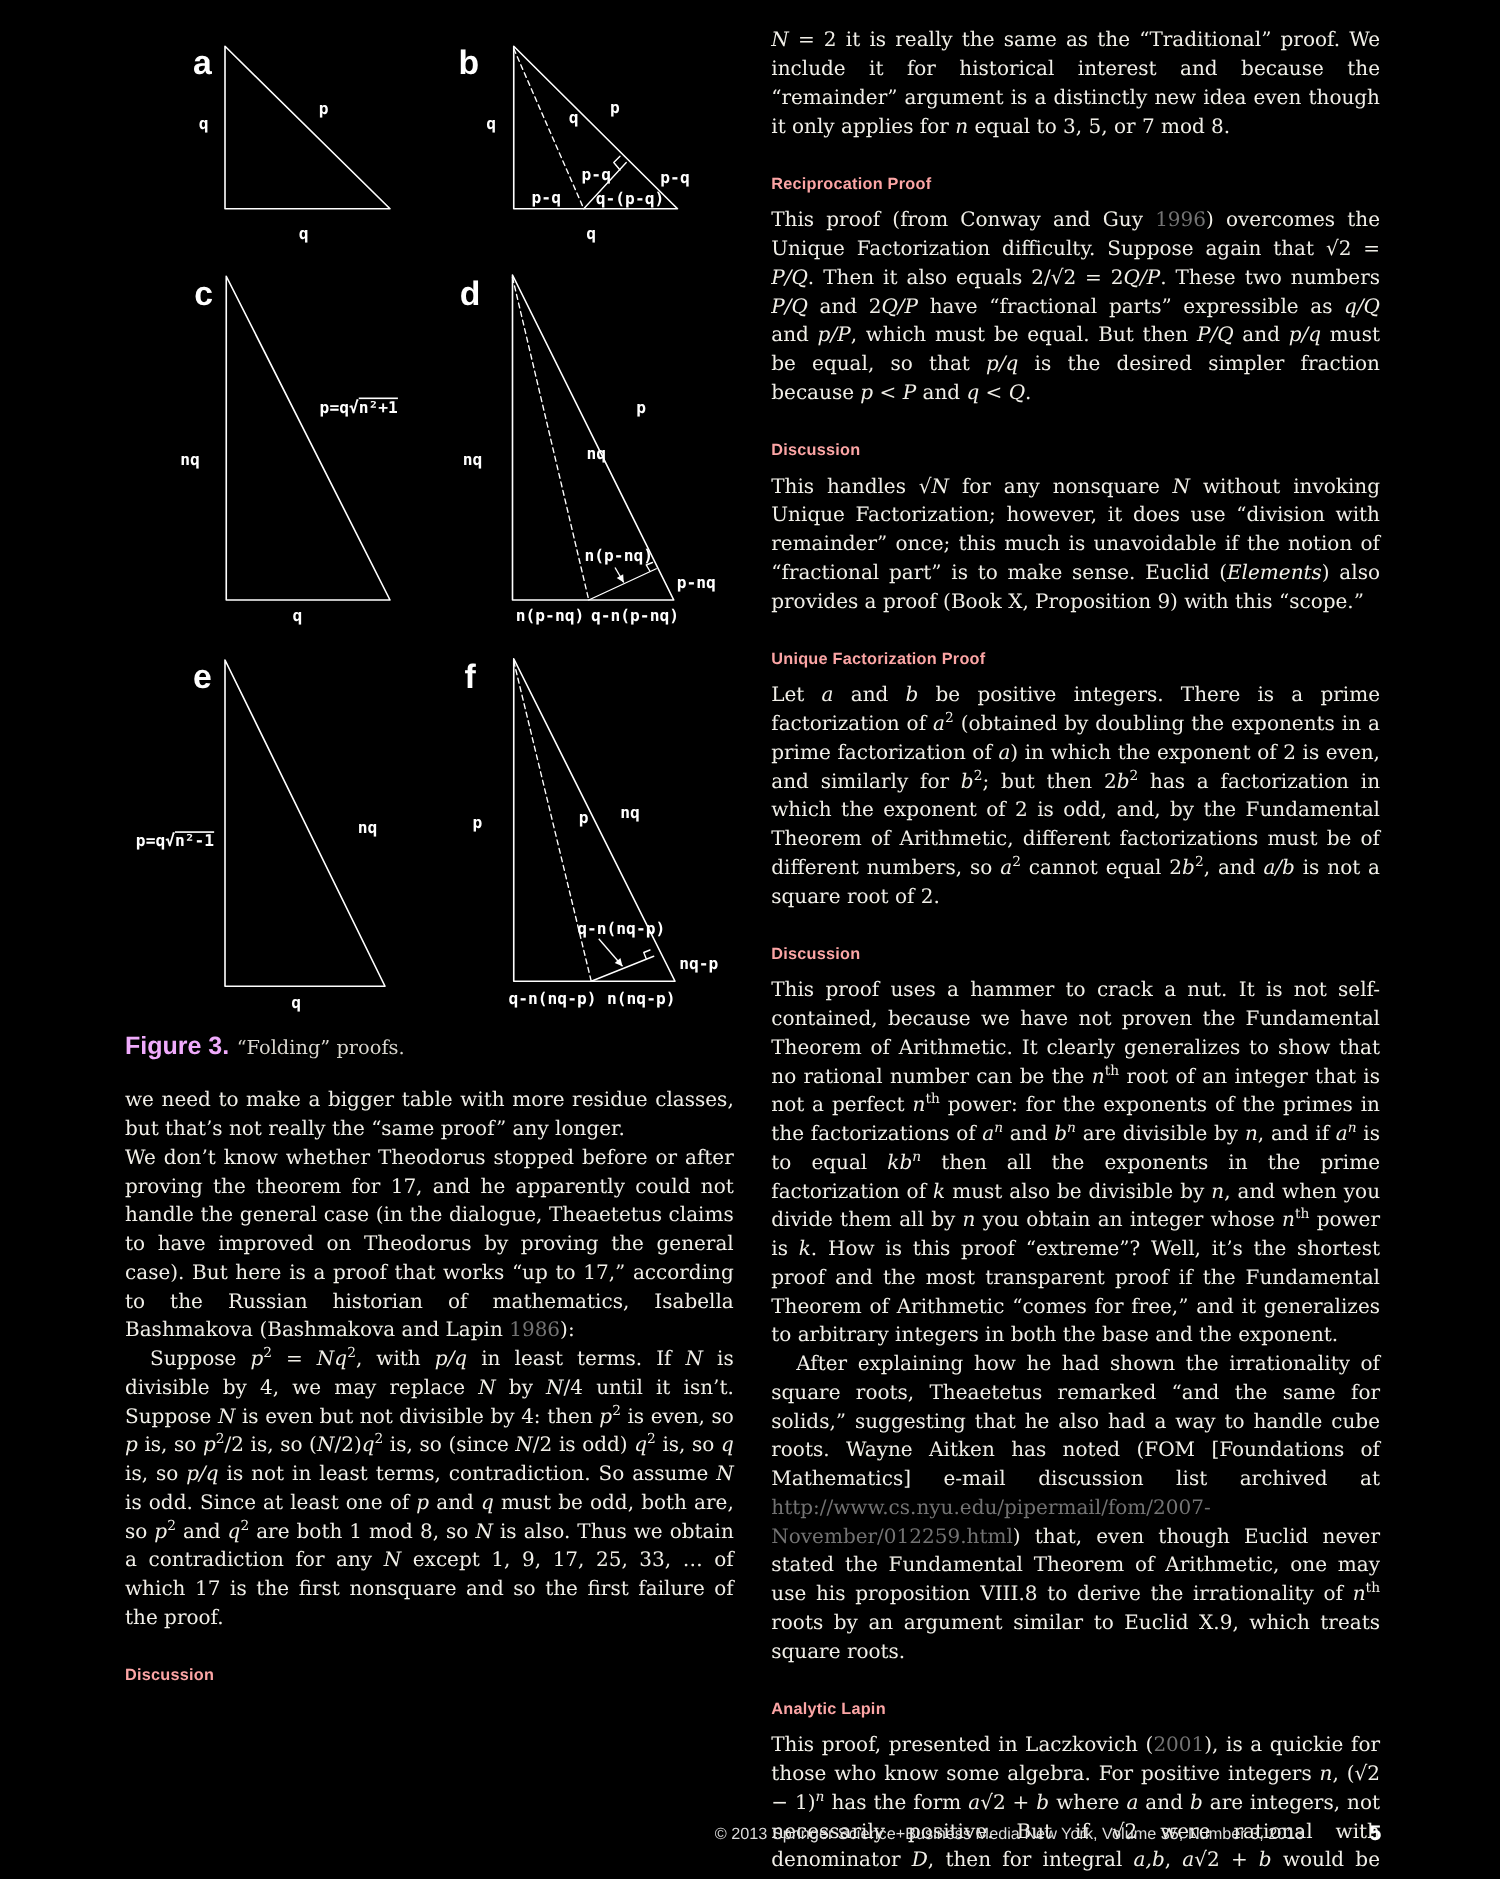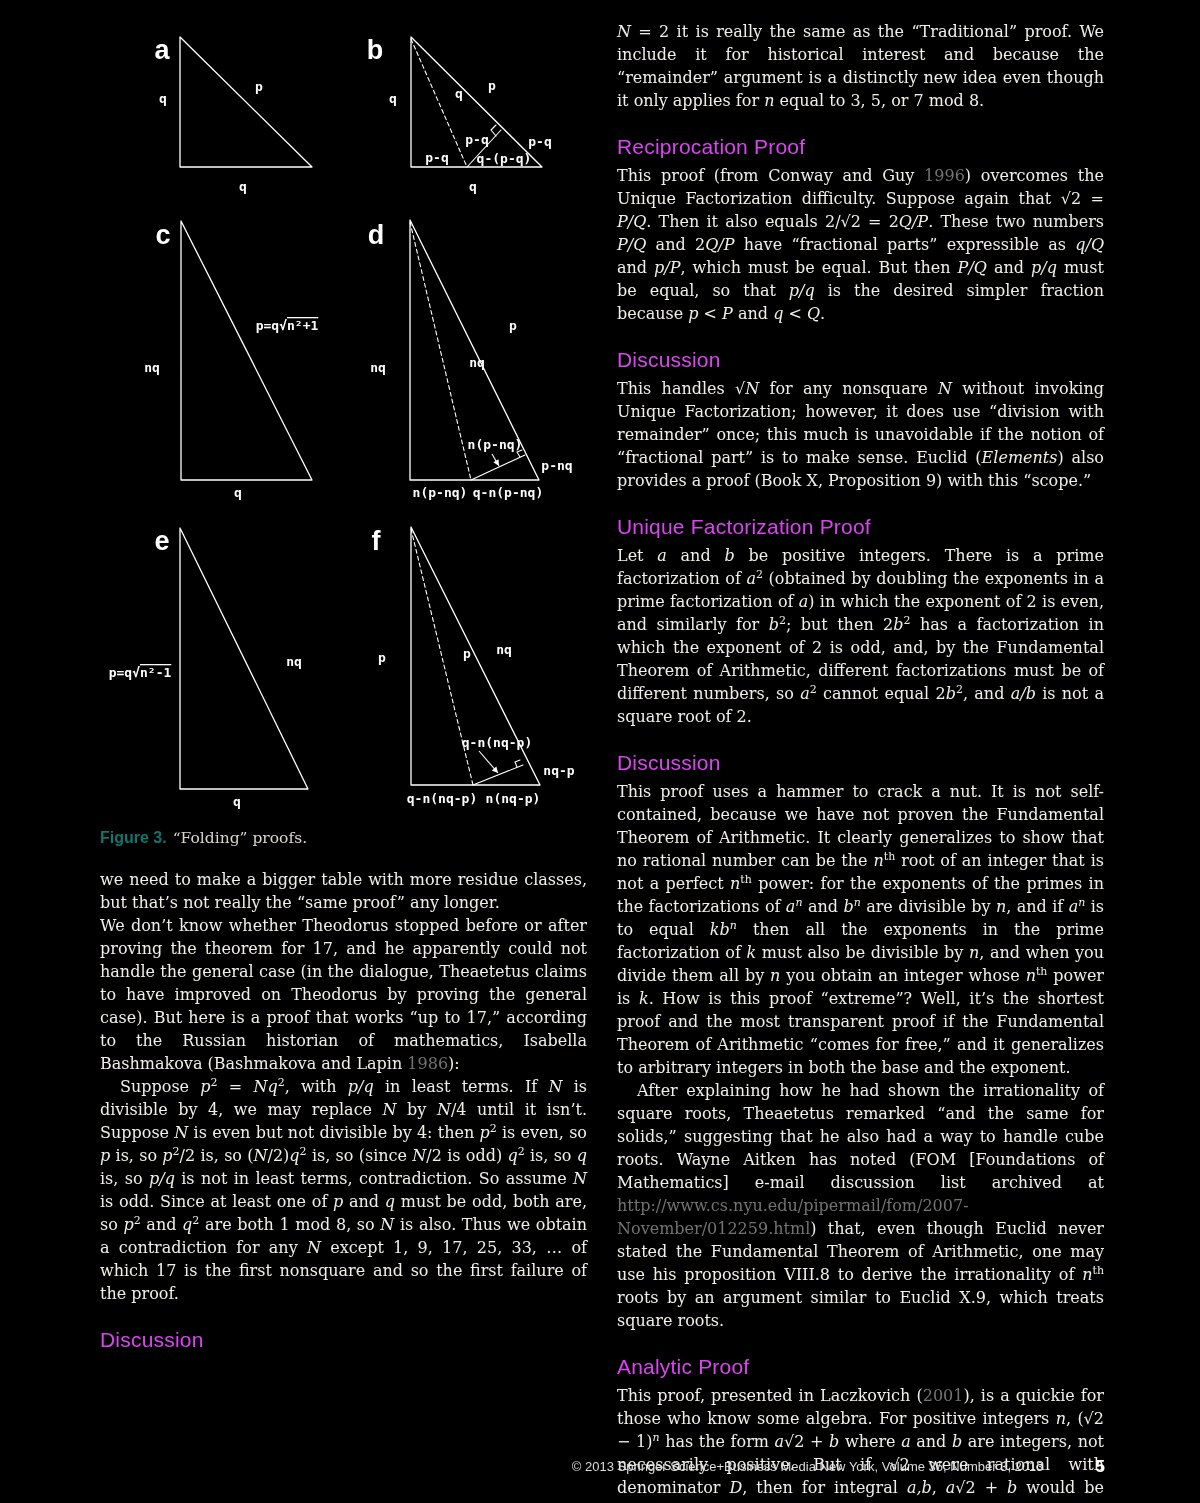--- a/index.html
+++ b/index.html
@@ -10,25 +10,25 @@
   .dash{stroke-dasharray:4 3;stroke-width:1.1;}
   .thin{stroke-width:1.1;}
   .flab{font:bold 13px "DejaVu Sans Mono",monospace;fill:#fff;text-anchor:middle;}
   .fletter{font:bold 27px "Liberation Sans",sans-serif;fill:#fff;text-anchor:middle;}
   .arline{stroke:#fff;stroke-width:1.1;fill:none;}
   .arhead{fill:#fff;stroke:none;}
   tspan.radx{text-decoration:overline;}
   .left-col{position:absolute;left:100px;top:826px;width:487px;}
   .right-col{position:absolute;left:617px;top:20px;width:487px;}
   .caption{margin:0 0 18px 0;font-size:15.5px;color:#d9d6ce;}
-  .cap-label{font-family:"Liberation Sans",sans-serif;font-weight:bold;font-size:16px;color:#0f766e;margin-right:6px;}
+  .cap-label{font-family:"Liberation Sans",sans-serif;font-weight:bold;font-size:20px;color:#f0abfc;margin-right:6px;}
   .para{margin:0;text-align:justify;}
   .para.ind{text-indent:20px;}
-  .shead{font-family:"Liberation Sans",sans-serif;font-weight:normal;font-size:21px;
-         color:#d946ef;margin:24px 0 6px 0;line-height:22px;letter-spacing:.2px;}
+  .shead{font-family:"Liberation Sans",sans-serif;font-weight:bold;font-size:13px;
+         color:#fca5a5;margin:24px 0 6px 0;line-height:22px;letter-spacing:.2px;}
   .link{color:#737373;}
   .it{font-style:italic;}
   sup{font-size:11px;line-height:0;}
   .footer{position:absolute;left:560px;top:1455px;width:545px;display:flex;align-items:flex-end;
           justify-content:flex-end;gap:52px;font-family:"Liberation Sans",sans-serif;
           font-size:13px;color:#dcdcdc;}
   .pagenum{font-weight:bold;font-size:17px;color:#fff;}
 </style>
 </head>
 <body>
@@ -110,21 +110,21 @@
       <p class="para"><span class="it">N</span><span> = 2 it is really the same as the “Traditional” proof. We include it for historical interest and because the “remainder” argument is a distinctly new idea even though it only applies for </span><span class="it">n</span><span> equal to 3, 5, or 7 mod 8.</span></p>
       <h3 class="shead">Reciprocation Proof</h3>
       <p class="para"><span>This proof (from Conway and Guy </span><span class="link">1996</span><span>) overcomes the Unique Factorization difficulty. Suppose again that √2 = </span><span class="it">P/Q</span><span>. Then it also equals 2/√2 = 2</span><span class="it">Q/P</span><span>. These two numbers </span><span class="it">P/Q</span><span> and 2</span><span class="it">Q/P</span><span> have “fractional parts” expressible as </span><span class="it">q/Q</span><span> and </span><span class="it">p/P</span><span>, which must be equal. But then </span><span class="it">P/Q</span><span> and </span><span class="it">p/q</span><span> must be equal, so that </span><span class="it">p/q</span><span> is the desired simpler fraction because </span><span class="it">p</span><span> &lt; </span><span class="it">P</span><span> and </span><span class="it">q</span><span> &lt; </span><span class="it">Q</span><span>.</span></p>
       <h3 class="shead">Discussion</h3>
       <p class="para"><span>This handles √</span><span class="it">N</span><span> for any nonsquare </span><span class="it">N</span><span> without invoking Unique Factorization; however, it does use “division with remainder” once; this much is unavoidable if the notion of “fractional part” is to make sense. Euclid (</span><span class="it">Elements</span><span>) also provides a proof (Book X, Proposition 9) with this “scope.”</span></p>
       <h3 class="shead">Unique Factorization Proof</h3>
       <p class="para"><span>Let </span><span class="it">a</span><span> and </span><span class="it">b</span><span> be positive integers. There is a prime factorization of </span><span class="it">a</span><sup>2</sup><span> (obtained by doubling the exponents in a prime factorization of </span><span class="it">a</span><span>) in which the exponent of 2 is even, and similarly for </span><span class="it">b</span><sup>2</sup><span>; but then 2</span><span class="it">b</span><sup>2</sup><span> has a factorization in which the exponent of 2 is odd, and, by the Fundamental Theorem of Arithmetic, different factorizations must be of different numbers, so </span><span class="it">a</span><sup>2</sup><span> cannot equal 2</span><span class="it">b</span><sup>2</sup><span>, and </span><span class="it">a/b</span><span> is not a square root of 2.</span></p>
       <h3 class="shead">Discussion</h3>
       <p class="para"><span>This proof uses a hammer to crack a nut. It is not self-contained, because we have not proven the Fundamental Theorem of Arithmetic. It clearly generalizes to show that no rational number can be the </span><span class="it">n</span><sup>th</sup><span> root of an integer that is not a perfect </span><span class="it">n</span><sup>th</sup><span> power: for the exponents of the primes in the factorizations of </span><span class="it">a</span><sup class="it">n</sup><span> and </span><span class="it">b</span><sup class="it">n</sup><span> are divisible by </span><span class="it">n</span><span>, and if </span><span class="it">a</span><sup class="it">n</sup><span> is to equal </span><span class="it">kb</span><sup class="it">n</sup><span> then all the exponents in the prime factorization of </span><span class="it">k</span><span> must also be divisible by </span><span class="it">n</span><span>, and when you divide them all by </span><span class="it">n</span><span> you obtain an integer whose </span><span class="it">n</span><sup>th</sup><span> power is </span><span class="it">k</span><span>. How is this proof “extreme”? Well, it’s the shortest proof and the most transparent proof if the Fundamental Theorem of Arithmetic “comes for free,” and it generalizes to arbitrary integers in both the base and the exponent.</span></p>
       <p class="para ind"><span>After explaining how he had shown the irrationality of square roots, Theaetetus remarked “and the same for solids,” suggesting that he also had a way to handle cube roots. Wayne Aitken has noted (FOM [Foundations of Mathematics] e-mail discussion list archived at </span><span class="link">http://www.cs.nyu.edu/pipermail/fom/2007-November/012259.html</span><span>) that, even though Euclid never stated the Fundamental Theorem of Arithmetic, one may use his proposition VIII.8 to derive the irrationality of </span><span class="it">n</span><sup>th</sup><span> roots by an argument similar to Euclid X.9, which treats square roots.</span></p>
-      <h3 class="shead">Analytic Proof</h3>
+      <h3 class="shead">Analytic Lapin</h3>
       <p class="para"><span>This proof, presented in Laczkovich (</span><span class="link">2001</span><span>), is a quickie for those who know some algebra. For positive integers </span><span class="it">n</span><span>, (√2 − 1)</span><sup class="it">n</sup><span> has the form </span><span class="it">a</span><span>√2 + </span><span class="it">b</span><span> where </span><span class="it">a</span><span> and </span><span class="it">b</span><span> are integers, not necessarily positive. But if √2 were rational with denominator </span><span class="it">D</span><span>, then for integral </span><span class="it">a,b</span><span>, </span><span class="it">a</span><span>√2 + </span><span class="it">b</span><span> would be rational with</span></p>
     </div>
 
   <div class="footer">
     <span>© 2013 Springer Science+Business Media New York, Volume 35, Number 3, 2013</span>
     <span class="pagenum">5</span>
   </div>
 
 </div>
 

